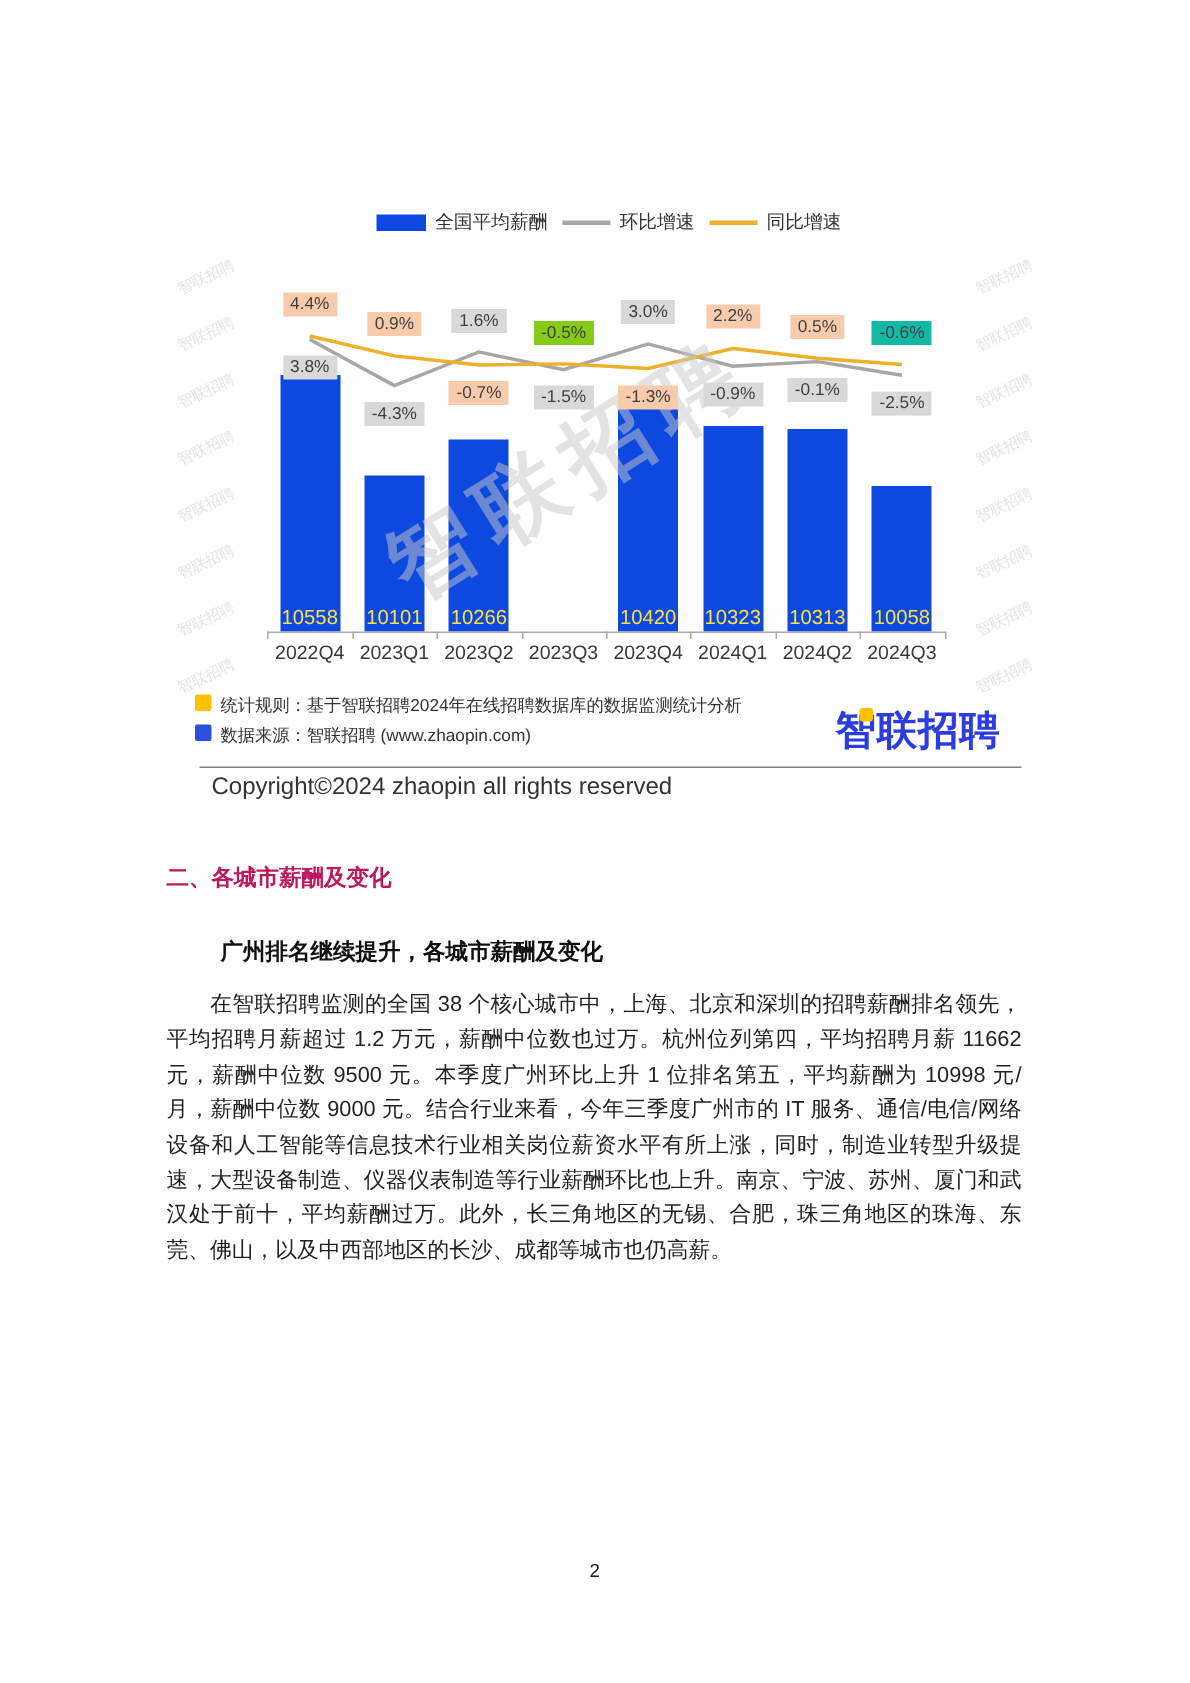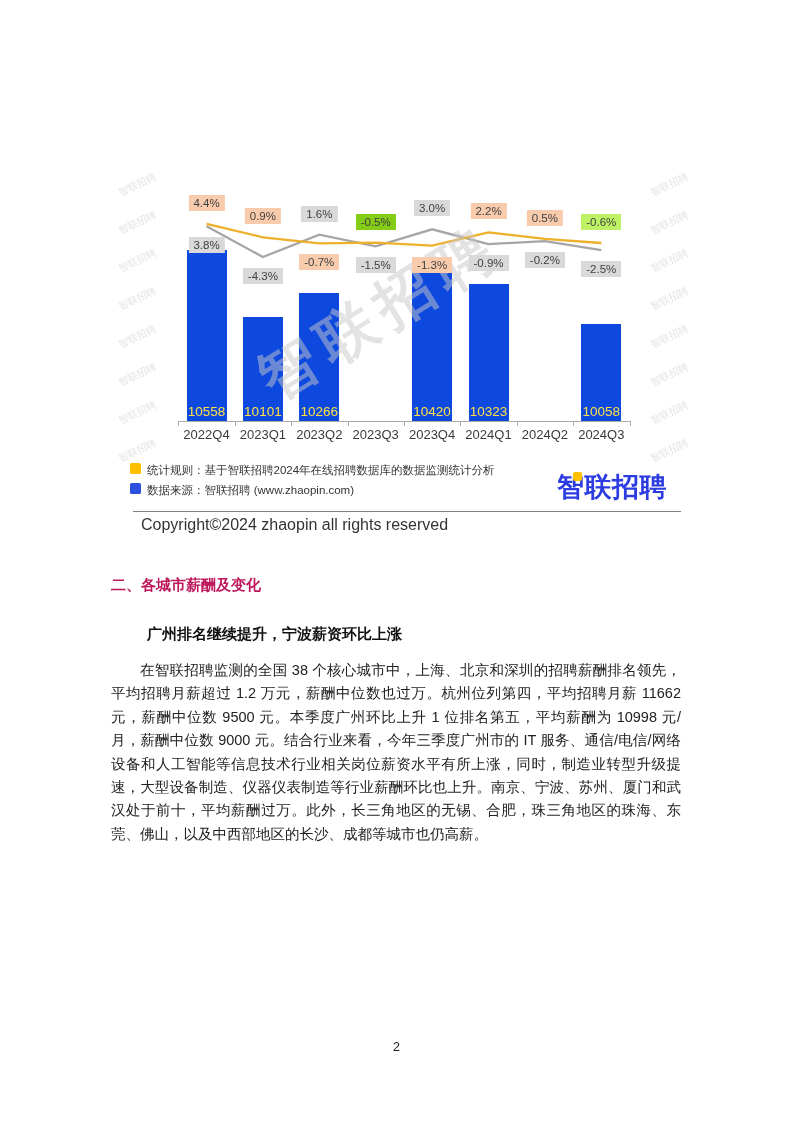--- a/index.html
+++ b/index.html
@@ -60,20 +60,34 @@
   .page-number { position:absolute; left:0; top:1040px; width:100%; text-align:center;
                  font-size:12.5px; color:#222; }
 </style>
 </head>
 <body>
 
 <div class="page">
 
   <section class="chart-block">
 
+    <div class="legend">
+      <span class="legend-item">
+        <span class="swatch-bar" id="sw-bar" style="background: rgb(13, 73, 222);"></span>
+        <span>全国平均薪酬</span>
+      </span>
+      <span class="legend-item">
+        <span class="swatch-line" id="sw-line1" style="background: rgb(166, 166, 166);"></span>
+        <span>环比增速</span>
+      </span>
+      <span class="legend-item">
+        <span class="swatch-line" id="sw-line2" style="background: rgb(238, 176, 42);"></span>
+        <span>同比增速</span>
+      </span>
+    </div>
 
     <div class="plot" id="plot">
       <svg id="lines-svg" width="552" height="262">
           <polyline points="76.5,41.260000000000005 132.9,72.04 189.3,49.620000000000005 245.7,61.400000000000006 302.1,44.300000000000004 358.5,59.120000000000005 414.9,56.080000000000005 471.3,65.2" fill="none" stroke="#a6a6a6" stroke-width="2.3"></polyline>
           <polyline points="76.5,38.980000000000004 132.9,52.28 189.3,58.36 245.7,57.6 302.1,60.64 358.5,47.34 414.9,53.800000000000004 471.3,57.980000000000004" fill="none" stroke="#eeb02a" stroke-width="2.3"></polyline>
         </svg>
       <div class="wm-center">智联招聘</div>
     <div class="bar" style="left: 56.5px; top: 64.616px; height: 171.384px; background: rgb(13, 73, 222);">
           <span class="bar-value">10558</span>
         </div>
@@ -88,20 +102,23 @@
         <div class="x-label" style="left: 159.3px; top: 242px;">2023Q2</div>
         <div class="x-label" style="left: 215.7px; top: 242px;">2023Q3</div>
         <div class="bar" style="left: 282.1px; top: 85.04px; height: 150.96px; background: rgb(13, 73, 222);">
           <span class="bar-value">10420</span>
         </div>
         <div class="x-label" style="left: 272.1px; top: 242px;">2023Q4</div>
         <div class="bar" style="left: 338.5px; top: 99.396px; height: 136.604px; background: rgb(13, 73, 222);">
           <span class="bar-value">10323</span>
         </div>
         <div class="x-label" style="left: 328.5px; top: 242px;">2024Q1</div>
+        <div class="bar" style="left: 394.9px; top: 100.876px; height: 135.124px; background: rgb(13, 73, 222);">
+          <span class="bar-value">10313</span>
+        </div>
         <div class="x-label" style="left: 384.9px; top: 242px;">2024Q2</div>
         <div class="bar" style="left: 451.3px; top: 138.616px; height: 97.384px; background: rgb(13, 73, 222);">
           <span class="bar-value">10058</span>
         </div>
         <div class="x-label" style="left: 441.3px; top: 242px;">2024Q3</div>
         <div class="axis-line" style="left: 48px; top: 236px; width: 452px;"></div>
         <div class="tick" style="left: 48.3px; top: 236px;"></div>
         <div class="tick" style="left: 104.7px; top: 236px;"></div>
         <div class="tick" style="left: 161.1px; top: 236px;"></div>
         <div class="tick" style="left: 217.5px; top: 236px;"></div>
@@ -116,22 +133,22 @@
         <div class="pct-label" style="left: 132.9px; top: 91.04px; background: rgb(217, 217, 217);">-4.3%</div>
         <div class="pct-label" style="left: 189.3px; top: 28.62px; background: rgb(217, 217, 217);">1.6%</div>
         <div class="pct-label" style="left: 189.3px; top: 77.36px; background: rgb(248, 203, 173);">-0.7%</div>
         <div class="pct-label" style="left: 245.7px; top: 36.6px; background: #84cc16;">-0.5%</div>
         <div class="pct-label" style="left: 245.7px; top: 80.4px; background: rgb(217, 217, 217);">-1.5%</div>
         <div class="pct-label" style="left: 302.1px; top: 23.3px; background: rgb(217, 217, 217);">3.0%</div>
         <div class="pct-label" style="left: 302.1px; top: 79.64px; background: rgb(248, 203, 173);">-1.3%</div>
         <div class="pct-label" style="left: 358.5px; top: 26.34px; background: rgb(248, 203, 173);">2.2%</div>
         <div class="pct-label" style="left: 358.5px; top: 78.12px; background: rgb(217, 217, 217);">-0.9%</div>
         <div class="pct-label" style="left: 414.9px; top: 32.8px; background: rgb(248, 203, 173);">0.5%</div>
-        <div class="pct-label" style="left: 414.9px; top: 75.08px; background: rgb(217, 217, 217);">-0.2%</div>
-        <div class="pct-label" style="left: 471.3px; top: 36.98px; background: #bef264;">-0.6%</div>
+        <div class="pct-label" style="left: 414.9px; top: 75.08px; background: rgb(217, 217, 217);">-0.1%</div>
+        <div class="pct-label" style="left: 471.3px; top: 36.98px; background: #14b8a6;">-0.6%</div>
         <div class="pct-label" style="left: 471.3px; top: 84.2px; background: rgb(217, 217, 217);">-2.5%</div>
       </div>
 
     <div class="wm-col left" id="wm-left">
         <span>智联招聘</span>
         <span>智联招聘</span>
         <span>智联招聘</span>
         <span>智联招聘</span>
         <span>智联招聘</span>
         <span>智联招聘</span>
@@ -164,18 +181,18 @@
       <span class="logo-accent" id="logo-accent" style="background: rgb(255, 192, 0);"></span>
       <span>智联招聘</span>
     </div>
 
     <div class="divider"></div>
     <div class="copyright">Copyright©2024 zhaopin all rights reserved</div>
   </section>
 
   <section class="body-text">
     <h2 class="section-heading">二、各城市薪酬及变化</h2>
-    <h3 class="sub-heading">广州排名继续提升，宁波薪资环比上涨</h3>
+    <h3 class="sub-heading">广州排名继续提升，各城市薪酬及变化</h3>
     <p>在智联招聘监测的全国 38 个核心城市中，上海、北京和深圳的招聘薪酬排名领先，平均招聘月薪超过 1.2 万元，薪酬中位数也过万。杭州位列第四，平均招聘月薪 11662 元，薪酬中位数 9500 元。本季度广州环比上升 1 位排名第五，平均薪酬为 10998 元/月，薪酬中位数 9000 元。结合行业来看，今年三季度广州市的 IT 服务、通信/电信/网络设备和人工智能等信息技术行业相关岗位薪资水平有所上涨，同时，制造业转型升级提速，大型设备制造、仪器仪表制造等行业薪酬环比也上升。南京、宁波、苏州、厦门和武汉处于前十，平均薪酬过万。此外，长三角地区的无锡、合肥，珠三角地区的珠海、东莞、佛山，以及中西部地区的长沙、成都等城市也仍高薪。</p>
   </section>
 
   <div class="page-number">2</div>
 </div>
 
 </body></html>

